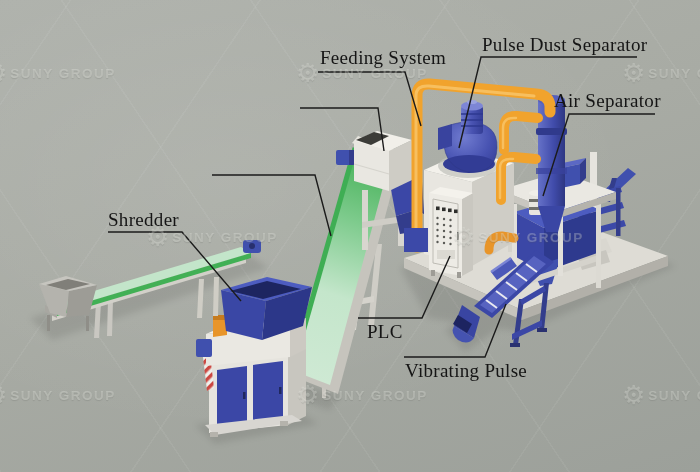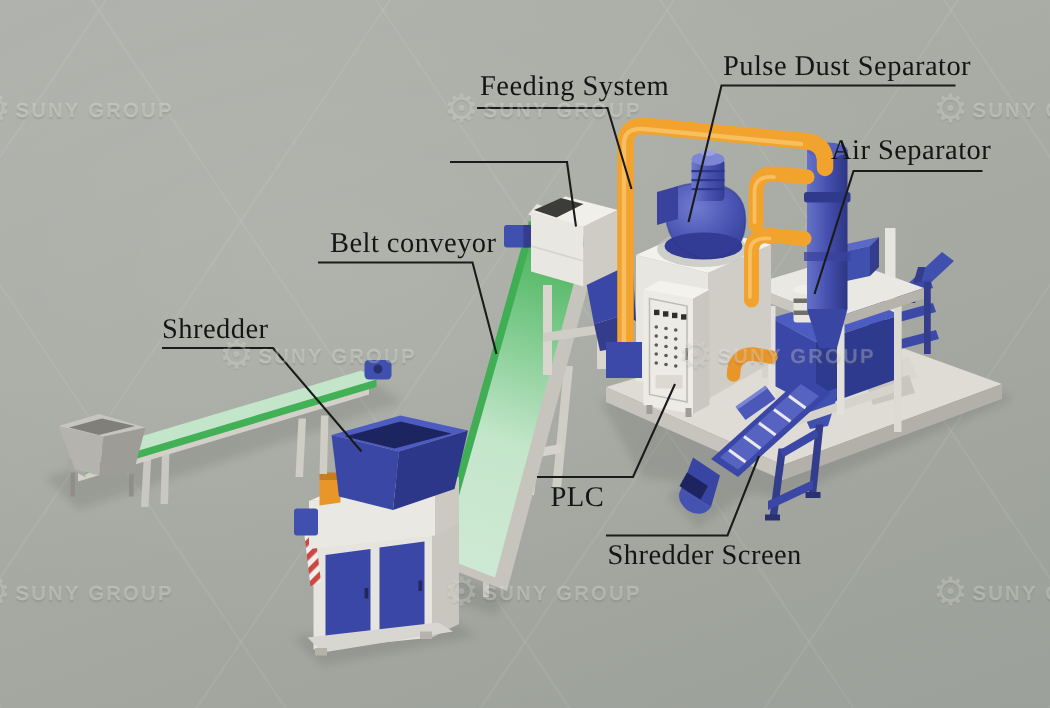--- a/index.html
+++ b/index.html
@@ -332,18 +332,17 @@
     <div class="wm" style="left:622px;top:382px">
         <span class="gear">⚙</span>
         <span class="wtxt">SUNY GROUP</span>
       </div>
   </div>
 
   <div class="label-layer">
     <div class="label" style="left:320px;top:46px">Feeding System</div>
     <div class="label" style="left:482px;top:33px">Pulse Dust Separator</div>
     <div class="label" style="left:554px;top:89px">Air Separator</div>
-    <div class="label" style="left:220px;top:151px">Belt conveyor</div>
     <div class="label" style="left:108px;top:208px">Shredder</div>
     <div class="label" style="left:367px;top:320px">PLC</div>
-    <div class="label" style="left:405px;top:359px">Shredder Screen</div>
+    <div class="label" style="left:405px;top:359px">Vibrating Pulse</div>
   </div>
 </div>
 
 </body></html>

